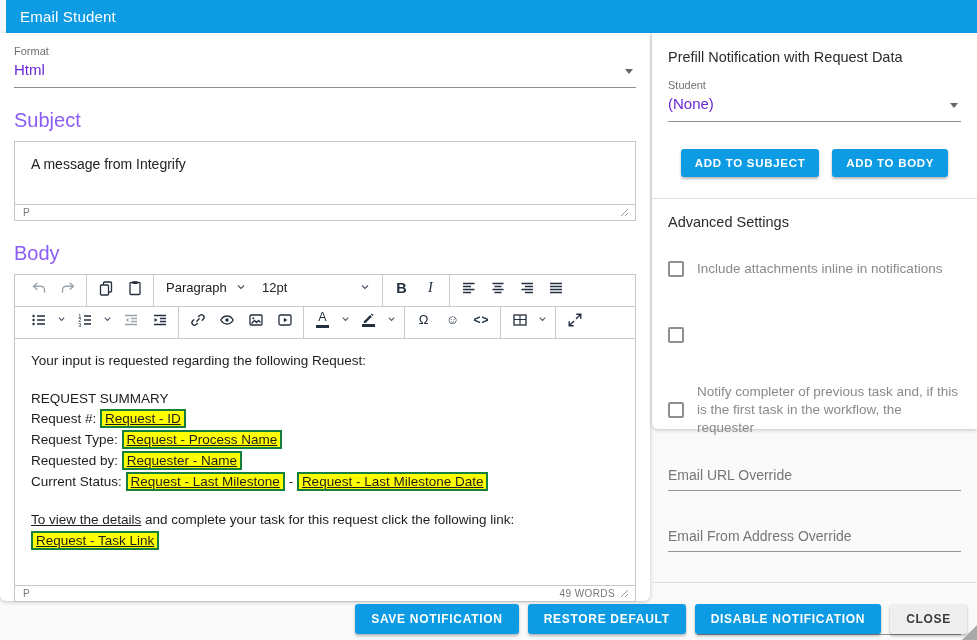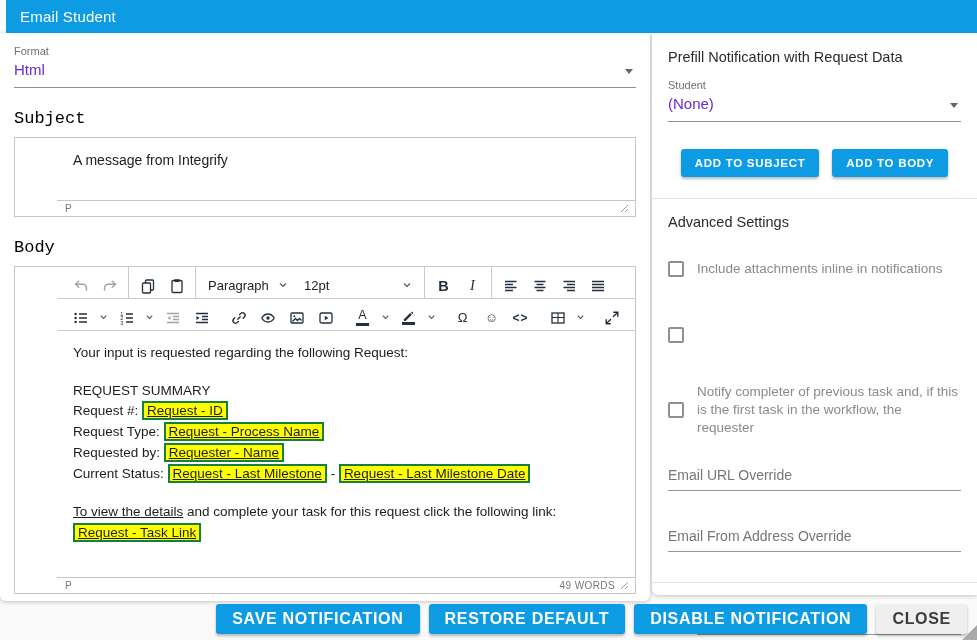--- a/index.html
+++ b/index.html
@@ -7,43 +7,43 @@
   html,body{width:977px;height:640px;overflow:hidden;}
   body{font-family:"Liberation Sans",sans-serif; background:#fafafa; position:relative; color:#333;}
 
   
   .titlebar{position:absolute; left:6px; top:0; width:977px; height:33px; background:var(--accent); display:flex; align-items:center; padding-left:14px; z-index:5;}
   .titlebar .t{color:#fff; font-size:15px; font-weight:500; letter-spacing:.2px;}
 
   
   .card{position:absolute; background:#fff; box-shadow:0 1px 4px rgba(0,0,0,.22);}
   .card.left{left:0; top:33px; width:650px; height:568px; border-radius:0 0 6px 6px; padding:12px 14px 0;}
-  .card.right{left:652px; top:33px; width:325px; height:562px; border-radius:0 0 0 6px; padding:16px 16px 0;}
+  .card.right{left:652px; top:33px; width:325px; height:396px; border-radius:0 0 0 6px; padding:16px 16px 0;}
 
   
   .m-label{font-size:11px; color:#707070;}
   .m-select{position:relative; border-bottom:1px solid #8f8f8f; padding:4px 18px 9px 0; font-size:15px; color:#6d28d9; cursor:pointer;}
   .m-caret{position:absolute; right:3px; top:12px; width:0; height:0; border-left:4.5px solid transparent; border-right:4.5px solid transparent; border-top:5px solid #666;}
   .u-input{display:block; width:100%; border:none; border-bottom:1px solid #949494; font-size:14px; color:#0369a1; padding:4px 0 7px; outline:none; background:transparent; font-family:"Liberation Sans",sans-serif;}
   .u-input::placeholder{color:#767676; opacity:1;}
 
   
-  .sec-label{font-size:17px; color:#000000; margin-top:21px;font-family:Liberation Mono, monospace;}
-
-  
-  .edit-box{border:1px solid var(--bd); margin-top:9px; background:#fff;padding-left:42px;}
+  .sec-label{font-size:20px; color:#8b5cf6; margin-top:21px;}
+
+  
+  .edit-box{border:1px solid var(--bd); margin-top:9px; background:#fff;}
   .subject-content{height:62px; padding:14px 16px 0; font-size:14px; color:#222;}
   .statusbar{height:16px; border-top:1px solid var(--bd); display:flex; align-items:center; padding:0 6px 0 8px; font-size:10px; color:#777;}
   .statusbar .spacer{flex:1;}
   .wordcount{letter-spacing:.4px; margin-right:5px;}
   .grip{width:9px; height:9px; cursor:nwse-resize;}
 
   
   .tb-row{display:flex; align-items:stretch; height:32px; border-bottom:1px solid #cacaca; padding:0 5px;}
-  .tb-group{display:flex; align-items:flex-end; padding:0 4px;}
+  .tb-group{display:flex; align-items:flex-start; padding:0 4px;}
   .tb-sep{width:1px; background:#cacaca; margin:0;}
   .tb-btn{display:flex; align-items:center; justify-content:center; width:25px; height:25px; margin:0 2px; border:none; background:transparent; color:var(--ink); cursor:pointer; border-radius:3px; font-family:"Liberation Sans",sans-serif;}
   .tb-btn.disabled{color:var(--dis); cursor:default;}
   .tb-btn.narrow{width:13px;}
   .tb-select{display:flex; align-items:center; justify-content:space-between; height:25px; margin:0 2px; padding:0 6px; font-size:13px; color:#222; cursor:pointer;}
   .tb-select .lbl{margin-right:8px;}
   .glyph-b{font-weight:700; font-size:14.5px;}
   .glyph-i{font-style:italic; font-size:14.5px; font-family:"Liberation Serif",serif;}
   .glyph-t{font-size:13px;}
   .glyph-code{font-size:12px; letter-spacing:1px; font-weight:700;}
@@ -64,21 +64,21 @@
   .btn-row{display:flex; justify-content:space-evenly; margin-top:27px;}
   .divider{height:1px; background:#e0e0e0; margin:0 -16px;}
   .adv-title{font-size:14.5px; color:#2b2b2b; margin:15px 0 0;}
   .cb-row{display:flex; align-items:center; margin-top:24px; min-height:30px;}
   .cb-box{flex:0 0 16px; width:16px; height:16px; border:2px solid #8f8f8f; border-radius:2px; margin-right:13px; cursor:pointer;}
   .cb-label{font-size:13.5px; color:#8a8a8a; line-height:18px;}
   .attach-row{display:flex; align-items:flex-end; margin-top:24px;}
   .attach-row .clip{margin:0 13px 8px 2px; color:#757575;}
 
   
-  .btn{height:30px; padding:0 16px; border:none; border-radius:3px; background:var(--accent); color:#fff; font-size:16px; font-weight:700; letter-spacing:.7px; cursor:pointer; box-shadow:0 2px 3px rgba(0,0,0,.28); font-family:"Liberation Sans",sans-serif;}
+  .btn{height:30px; padding:0 16px; border:none; border-radius:3px; background:var(--accent); color:#fff; font-size:12px; font-weight:700; letter-spacing:.7px; cursor:pointer; box-shadow:0 2px 3px rgba(0,0,0,.28); font-family:"Liberation Sans",sans-serif;}
   .btn.small{height:28px; font-size:11.5px; padding:0 14px;}
   .btn.secondary{background:#efefef; color:#3c3c3c;}
   .footer{position:absolute; right:10px; bottom:6px; display:flex; gap:9px; z-index:6;}
 
   .win-grip{position:absolute; right:0; bottom:0; width:0; height:0; border-left:15px solid transparent; border-bottom:15px solid #a9a9a9; z-index:7; cursor:nwse-resize;}
   svg{display:block;}
 </style>
 </head>
 <body>
 

